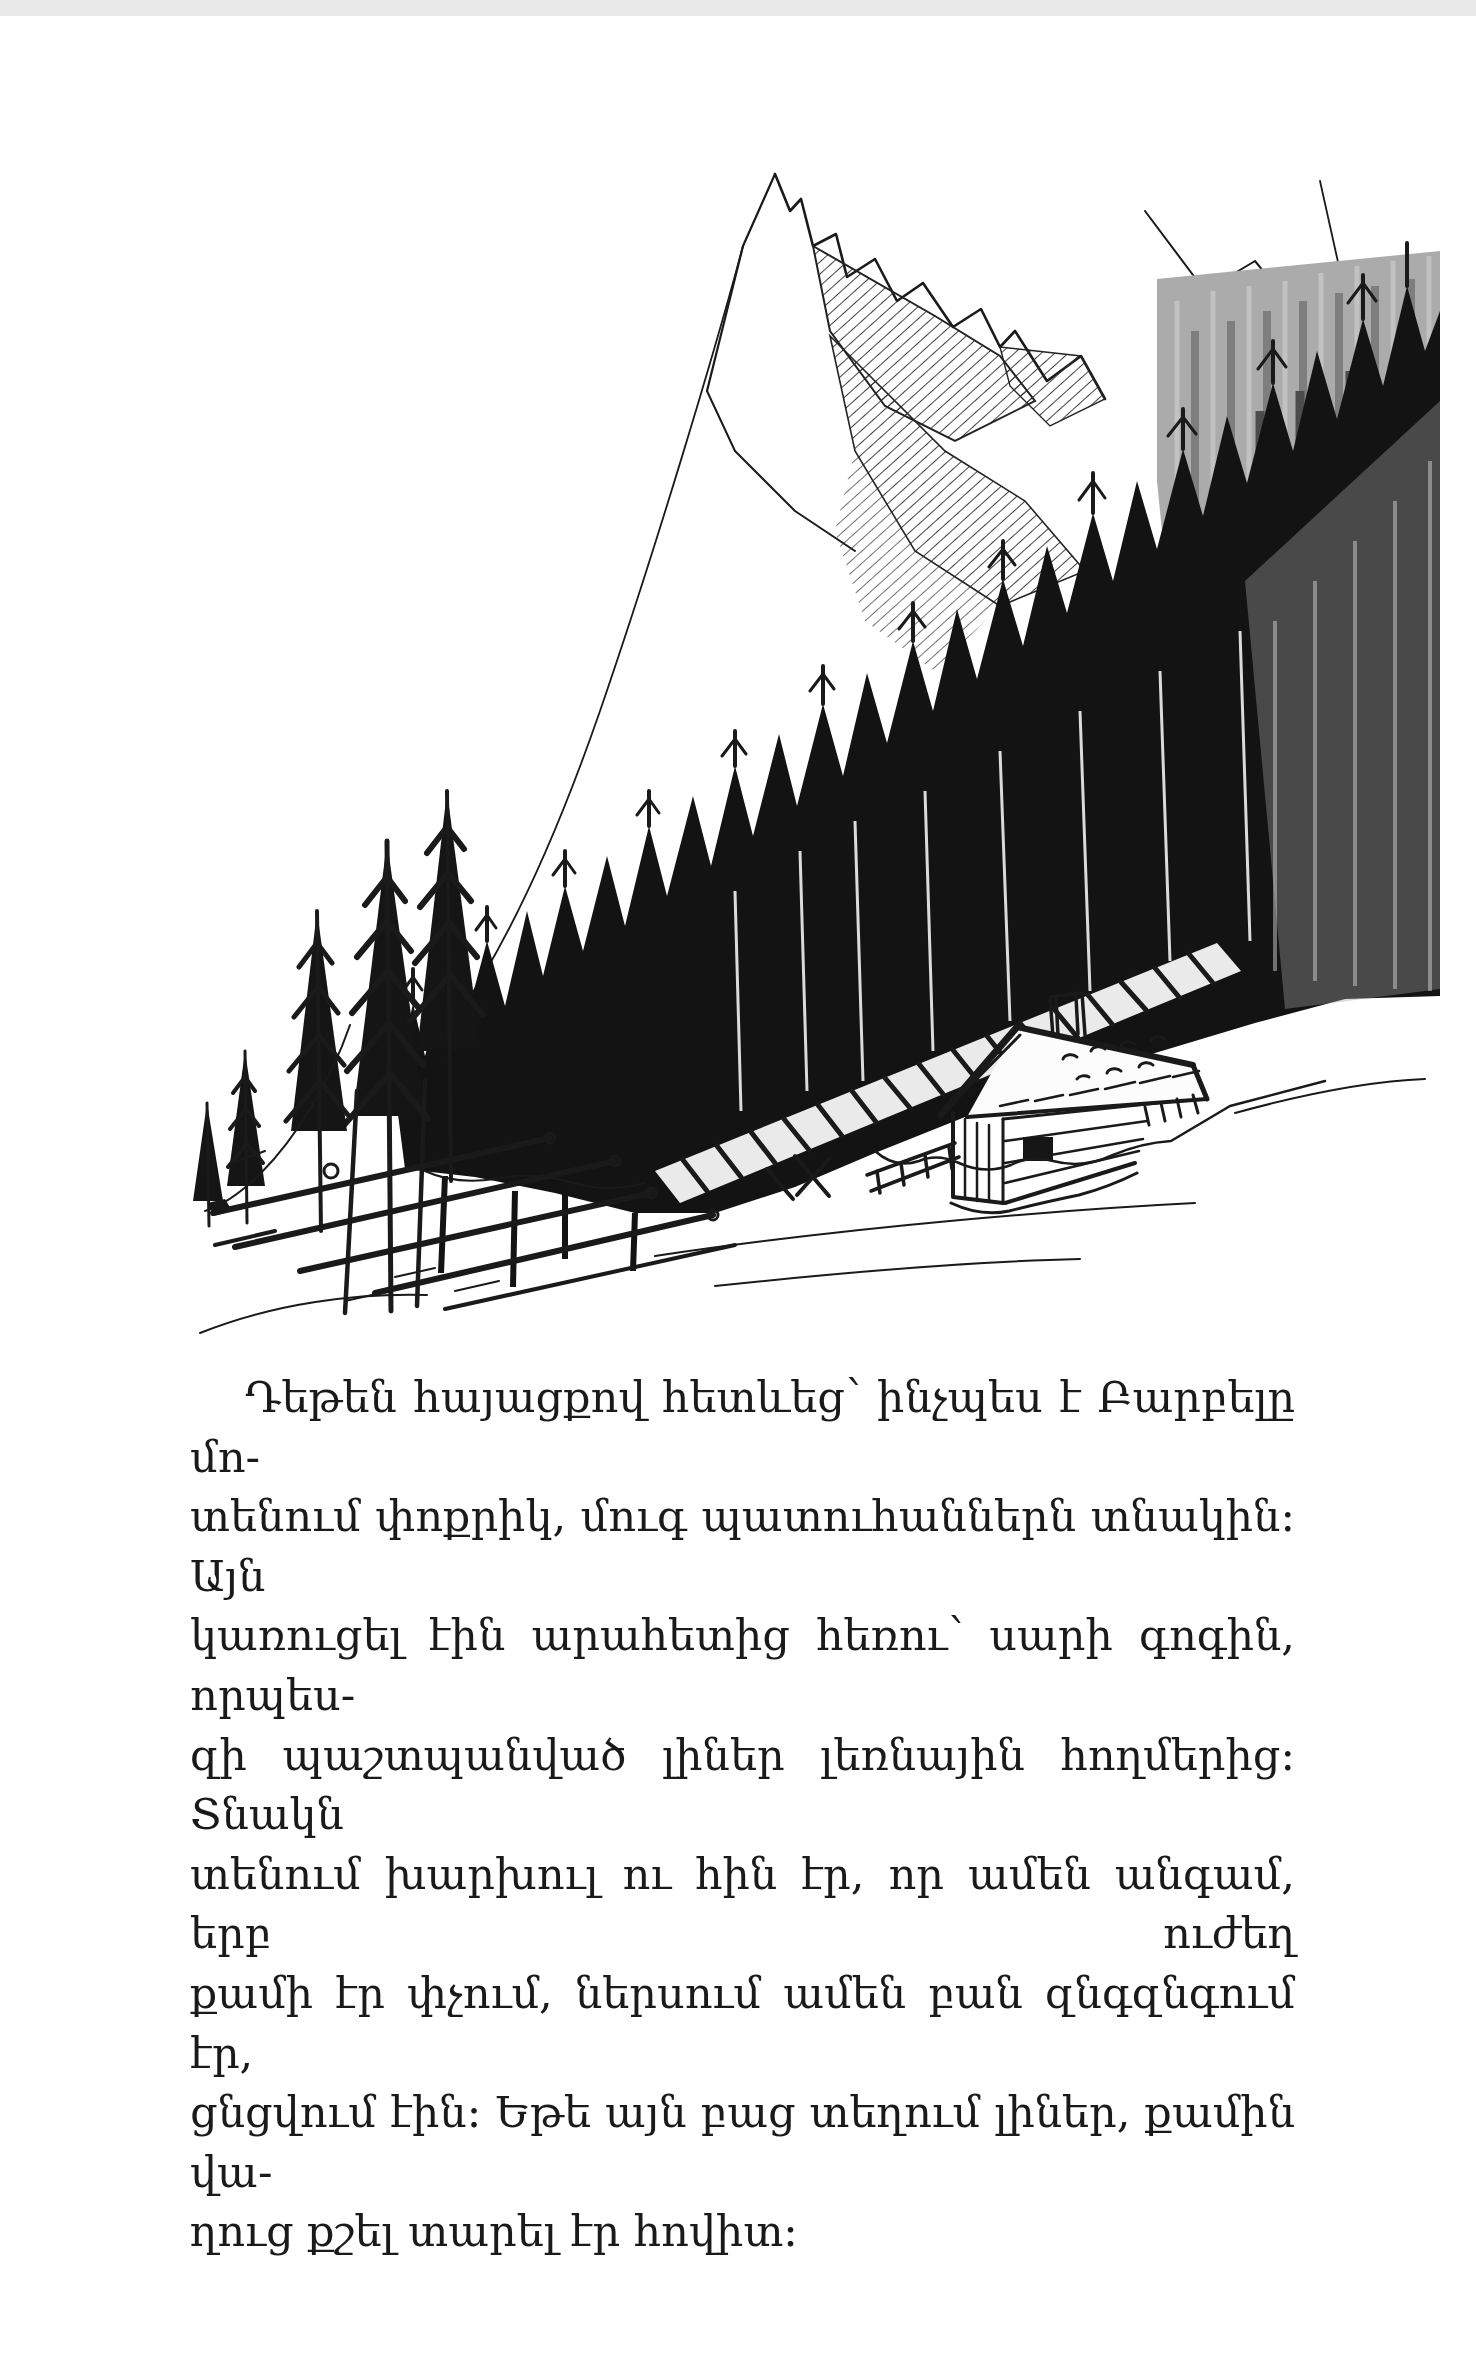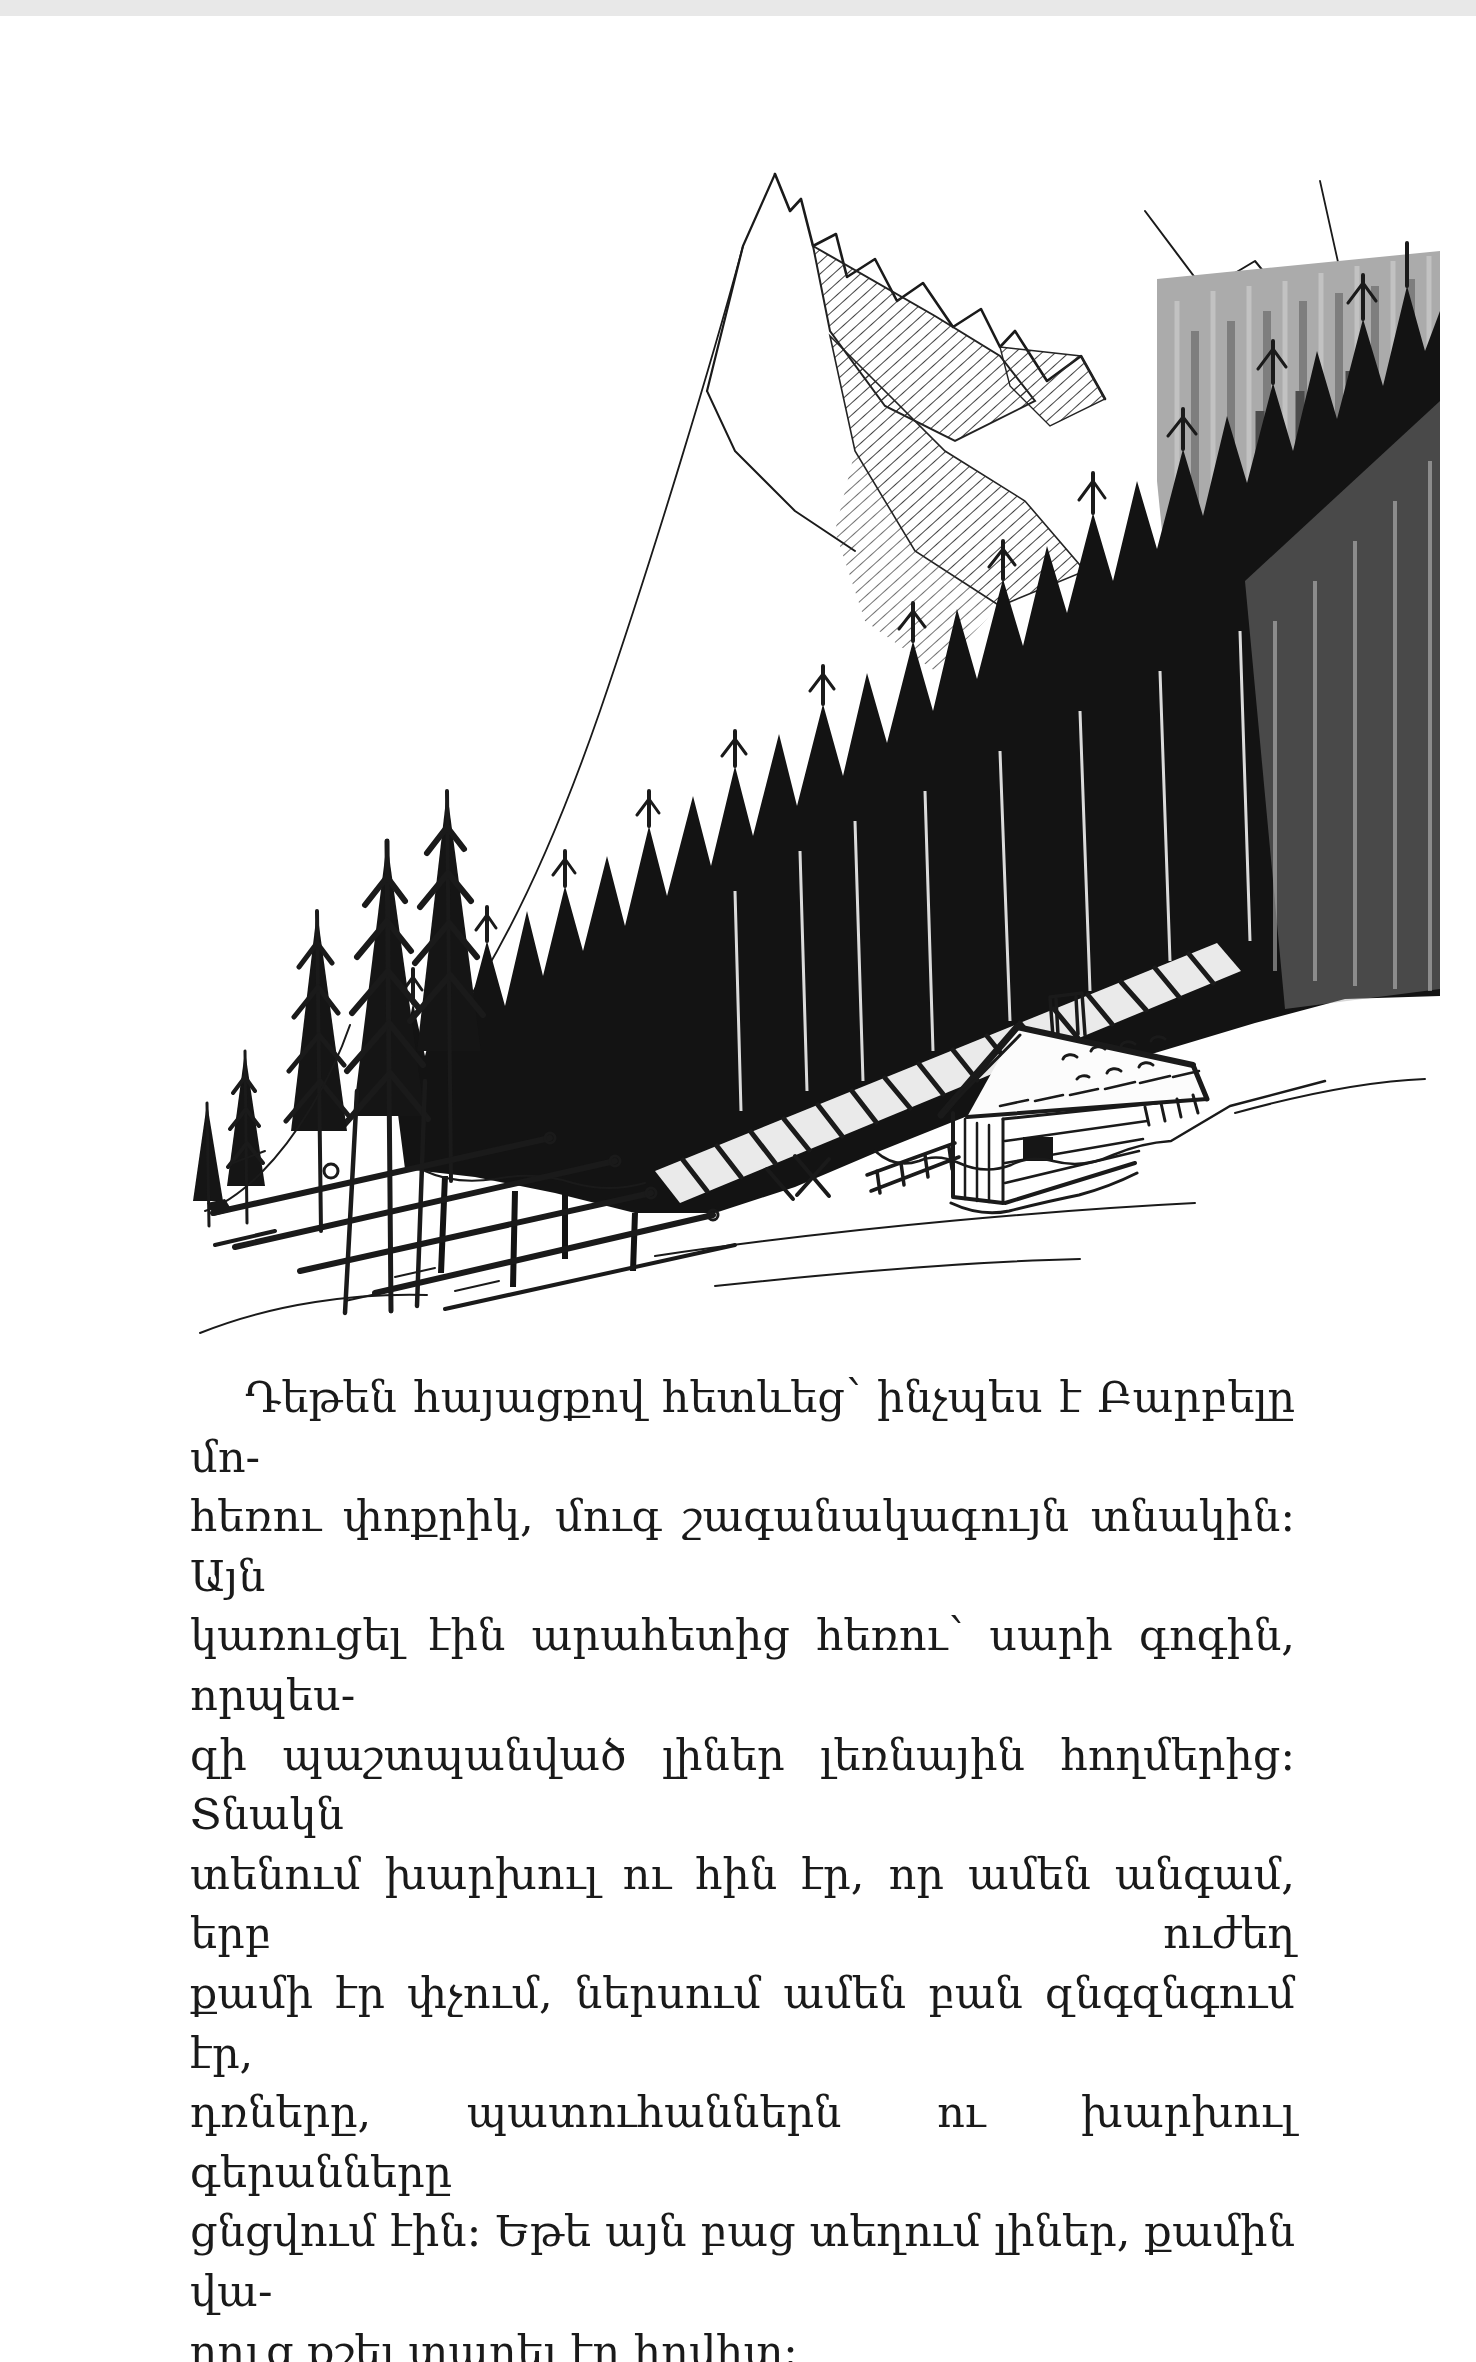--- a/index.html
+++ b/index.html
@@ -144,25 +144,24 @@
         <circle cx="556" cy="1042" r="5" class="ink" stroke-width="3"></circle>
         <circle cx="618" cy="1064" r="5" class="ink" stroke-width="3"></circle>
         <path d="M112,1052 l18,-4 l6,10 l-18,5 z" fill="#181818"></path>
         <path class="ink" stroke-width="2" d="M300,1126 l40,-9 M360,1140 l44,-10 M250,1150 l36,-8"></path>
       </g>
     </svg>
   </figure>
 
   <div class="text-block">
     <div class="line indent">Դեթեն հայացքով հետևեց՝ ինչպես է Բարբելը մո-</div>
-    <div class="line">հեռու փոքրիկ, մուգ շագանակագույն տնակին։ Այն</div>
+    <div class="line">տենում փոքրիկ, մուգ պատուհաններն տնակին։ Այն</div>
     <div class="line">կառուցել էին արահետից հեռու՝ սարի գոգին, որպես-</div>
     <div class="line">զի պաշտպանված լիներ լեռնային հողմերից։ Տնակն</div>
     <div class="line">տենում խարխուլ ու հին էր, որ ամեն անգամ, երբ ուժեղ</div>
     <div class="line">քամի էր փչում, ներսում ամեն բան զնգզնգում էր,</div>
-    <div class="line">դռները, պատուհաններն ու խարխուլ գերանները</div>
     <div class="line">ցնցվում էին։ Եթե այն բաց տեղում լիներ, քամին վա-</div>
     <div class="line end">ղուց քշել տարել էր հովիտ։</div>
 
   </div>
 
 
 </div>
 
 </body></html>

